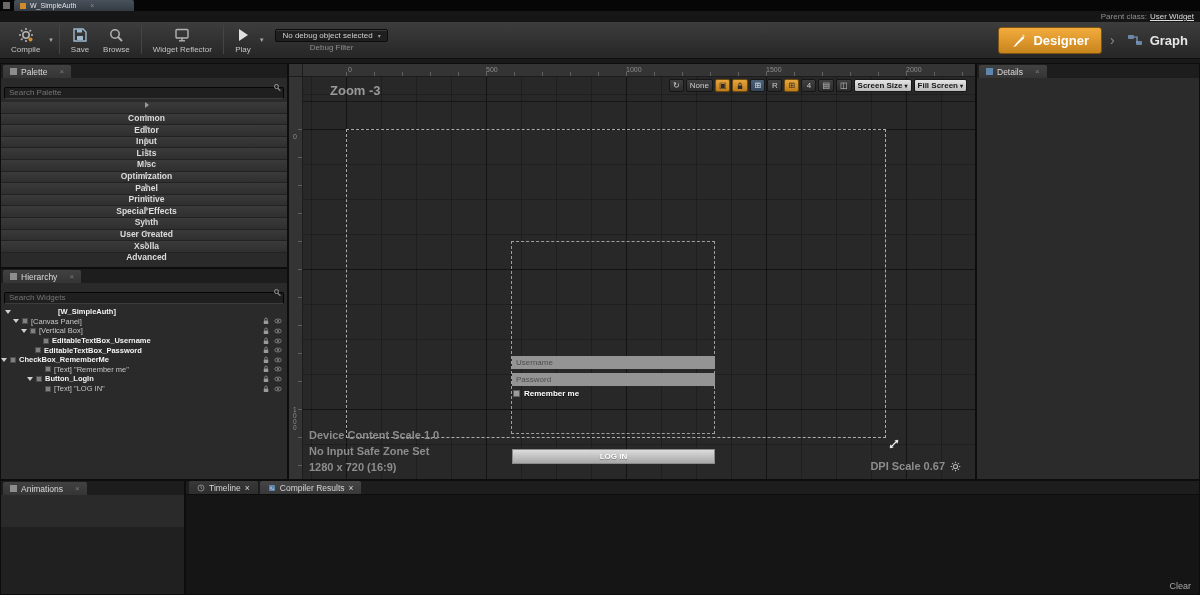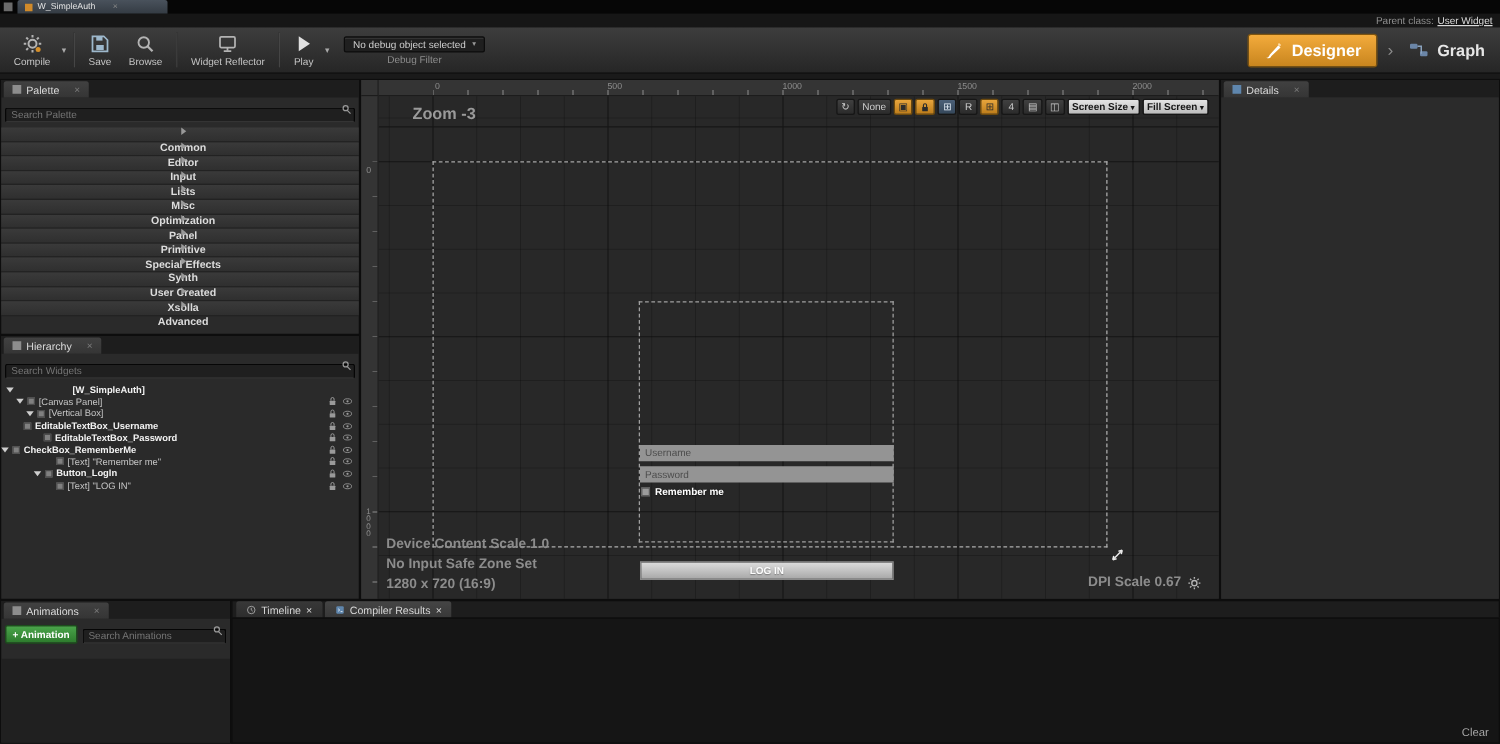--- a/index.html
+++ b/index.html
@@ -339,21 +339,21 @@
             <svg class="ic8" viewBox="0 0 16 16">
               <path d="M5.5 7V4.5a2.5 2.5 0 0 1 5 0V7" fill="none" stroke="currentColor" stroke-width="1.6"></path>
               <rect x="3.5" y="7" width="9" height="7" rx="1" fill="currentColor"></rect>
             </svg>
             <svg class="ic8" viewBox="0 0 16 16">
               <ellipse cx="8" cy="8" rx="6.5" ry="4" fill="none" stroke="currentColor" stroke-width="1.4"></ellipse>
               <circle cx="8" cy="8" r="1.8" fill="currentColor"></circle>
             </svg>
           </span>
       </div>
-      <div class="hrow b" style="padding-left:18px;">
+      <div class="hrow b" style="padding-left:42px;">
         <span class="wicon"></span>
         <span class="hlabel">EditableTextBox_Username</span>
         <span class="rowicons">
             <svg class="ic8" viewBox="0 0 16 16">
               <path d="M5.5 7V4.5a2.5 2.5 0 0 1 5 0V7" fill="none" stroke="currentColor" stroke-width="1.6"></path>
               <rect x="3.5" y="7" width="9" height="7" rx="1" fill="currentColor"></rect>
             </svg>
             <svg class="ic8" viewBox="0 0 16 16">
               <ellipse cx="8" cy="8" rx="6.5" ry="4" fill="none" stroke="currentColor" stroke-width="1.4"></ellipse>
               <circle cx="8" cy="8" r="1.8" fill="currentColor"></circle>
@@ -549,27 +549,20 @@
   </div>
 
   <div class="panel" id="animations">
     <div class="ph">
       <div class="ptab">
         <span class="ticon"></span>
         <span>Animations</span>
         <span class="tclose">×</span>
       </div>
     </div>
-    <div class="anim-controls">
-      <div class="add-anim">+ Animation</div>
-      <div class="anim-search">
-        <input type="text" placeholder="Search Animations" style="">
-        <span class="mag"></span>
-      </div>
-    </div>
     <div class="anim-body"></div>
   </div>
 
   <div class="bottom-tabs">
     <div class="btab">
       <svg width="8" height="8" viewBox="0 0 16 16">
           <circle cx="8" cy="8" r="6" fill="none" stroke="#9a9a9a" stroke-width="1.6"></circle>
           <path d="M8 4.5V8l2.5 2" fill="none" stroke="#9a9a9a" stroke-width="1.6"></path>
         </svg>
       <span>Timeline</span>

